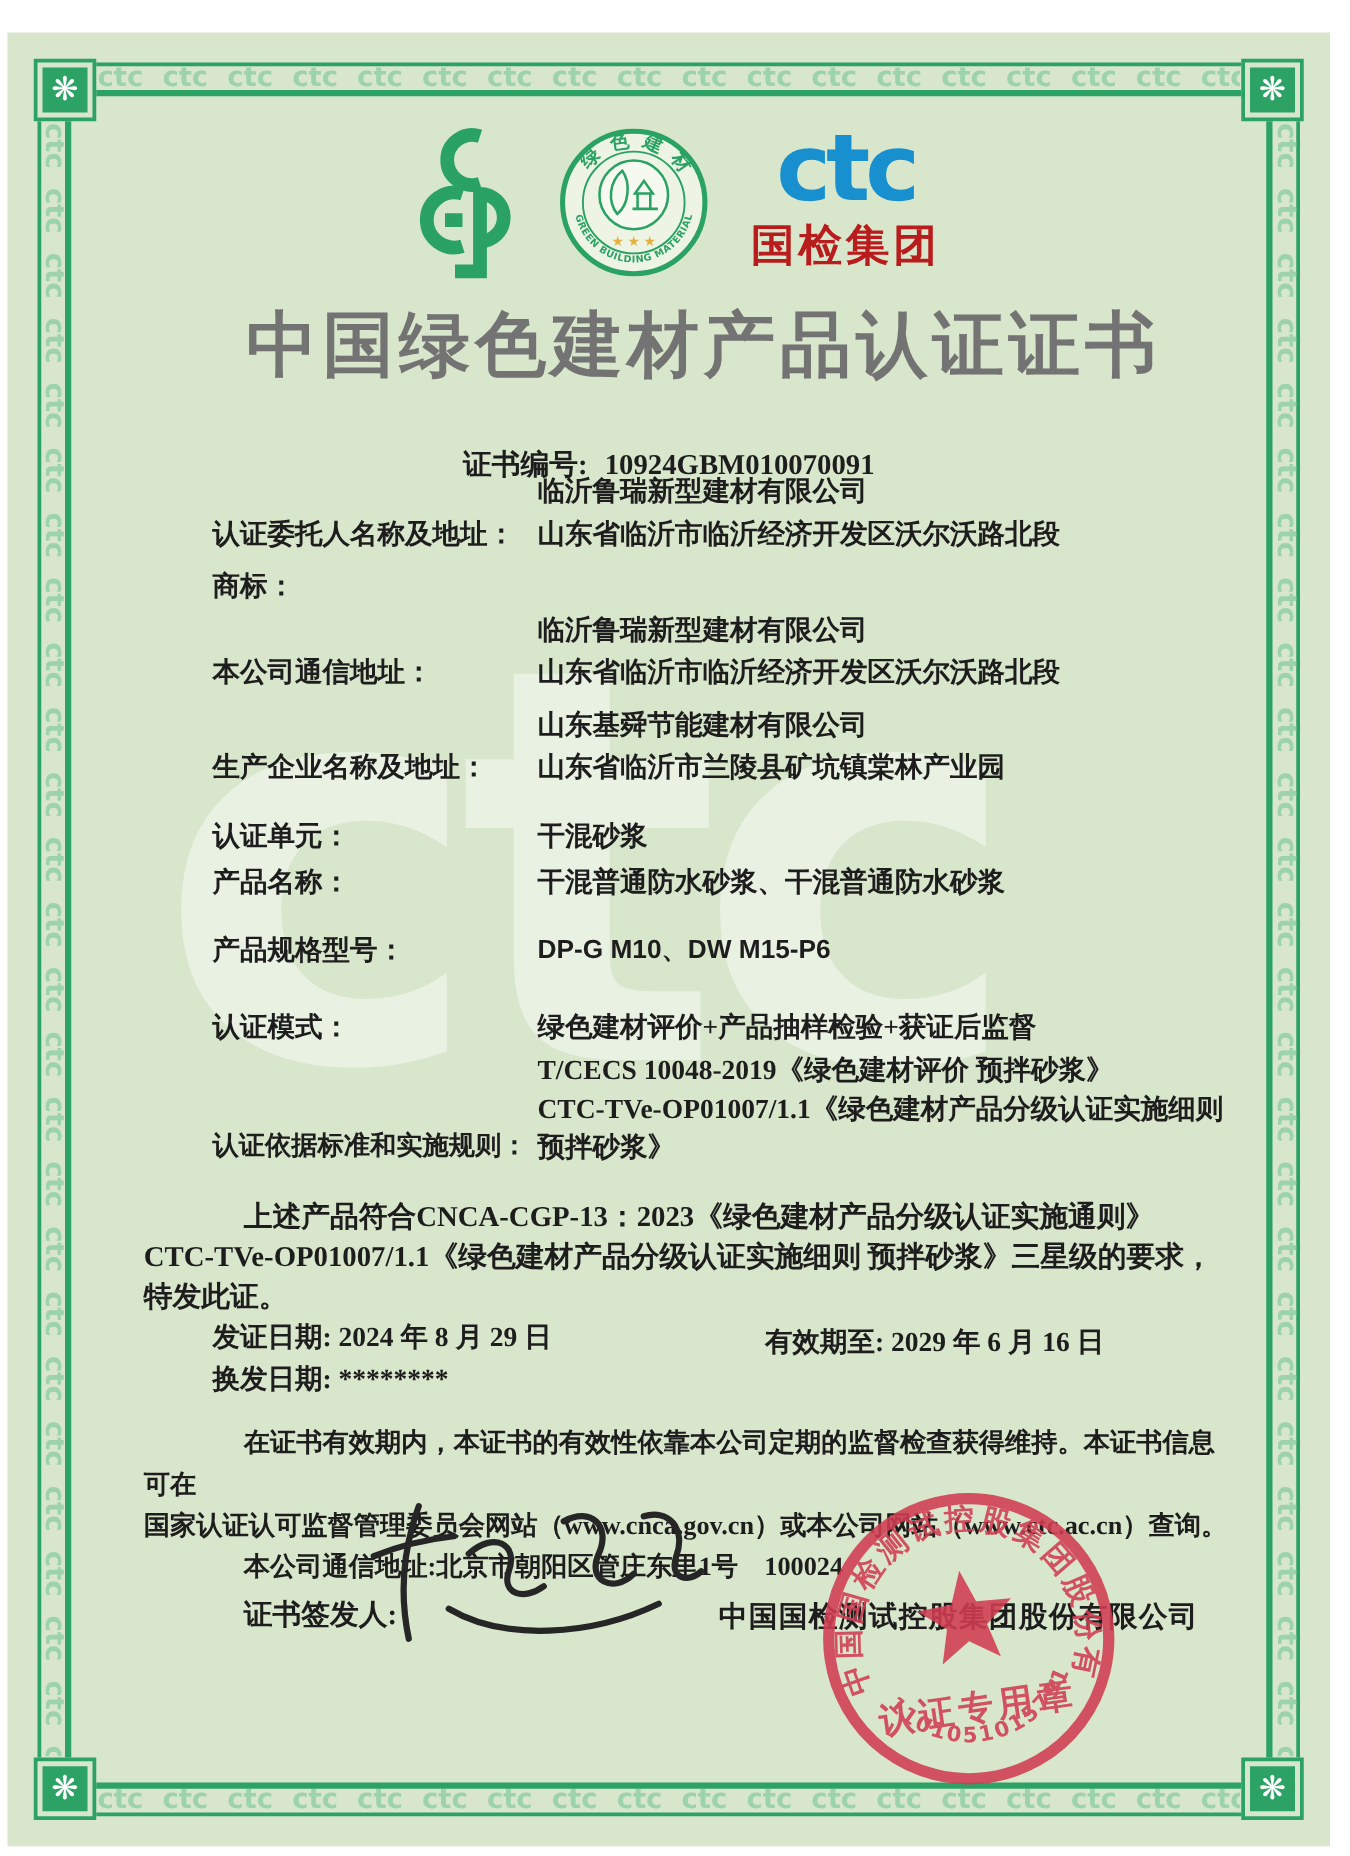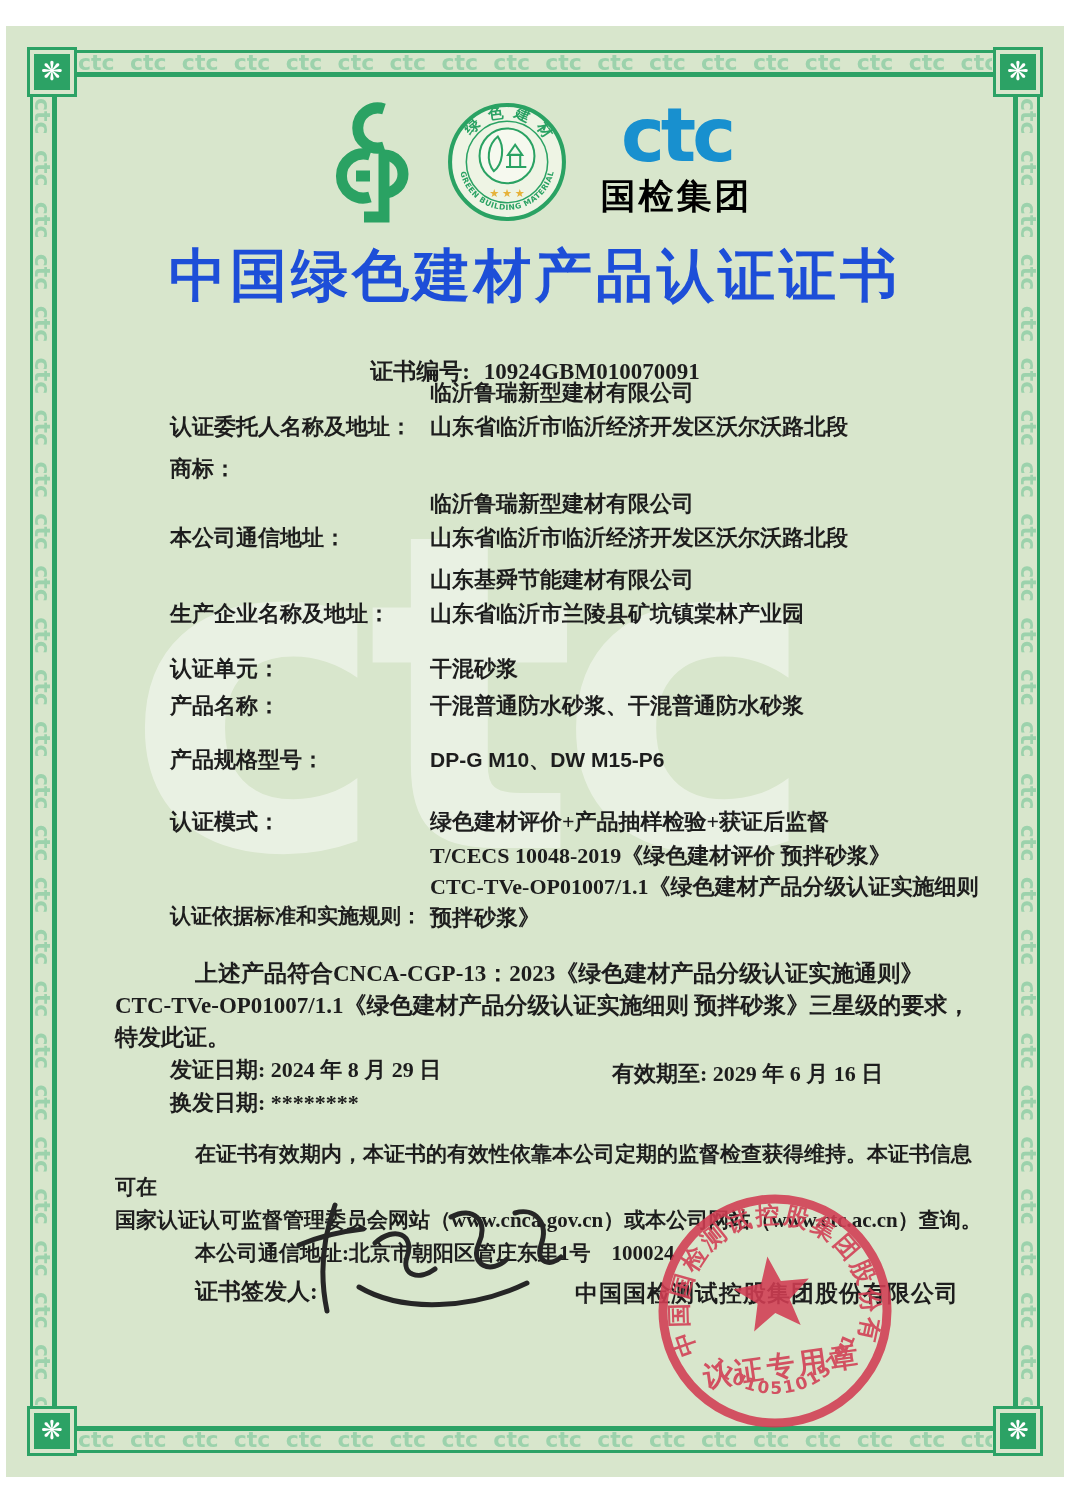--- a/index.html
+++ b/index.html
@@ -27,23 +27,23 @@
   .watermark{position:absolute;left:120px;top:450px;z-index:0;
              font:900 440px "DejaVu Sans",sans-serif;letter-spacing:-20px;
              color:rgba(255,255,255,0.45);line-height:1;user-select:none;}
   
   .content{position:absolute;inset:52px;z-index:2;}
   .logos{position:absolute;top:8px;left:0;right:0;height:152px;
          display:flex;justify-content:center;align-items:center;gap:34px;}
   .ctc-logo{display:flex;flex-direction:column;align-items:center;}
   .ctc-word{font:900 74px "DejaVu Sans",sans-serif;color:#1890cf;
             letter-spacing:-4px;line-height:0.85;}
-  .ctc-sub{font:900 35px "DejaVu Sans",sans-serif;color:#000000;letter-spacing:3px;margin-top:6px;}
+  .ctc-sub{font:900 35px "DejaVu Sans",sans-serif;color:#b91c1c;letter-spacing:3px;margin-top:6px;}
   .title{position:absolute;top:160px;left:0;width:100%;text-align:center;
-         font:700 57px "Liberation Serif",serif;color:#1d4ed8;letter-spacing:4px;}
+         font:700 57px "Liberation Serif",serif;color:#737373;letter-spacing:4px;padding-left:28px;}
   .certno{position:absolute;top:258px;left:0;width:100%;text-align:center;
           font:700 23px "Liberation Serif",serif;margin-top:20px;}
   .certno .num{font-family:"Liberation Serif",serif;margin-left:8px;}
   .row{position:absolute;left:112px;right:10px;display:flex;align-items:flex-end;}
   .lbl{width:260px;flex:0 0 260px;font:700 22px "Liberation Serif",serif;
        line-height:34px;white-space:nowrap;}
   .lbl.tight{font-size:21px;}
   .val{font:700 22px "Liberation Serif",serif;line-height:34px;}
   .val.sans{font-family:Liberation Sans, sans-serif;font-size:21px;}
   .val .vline{min-height:0;}

